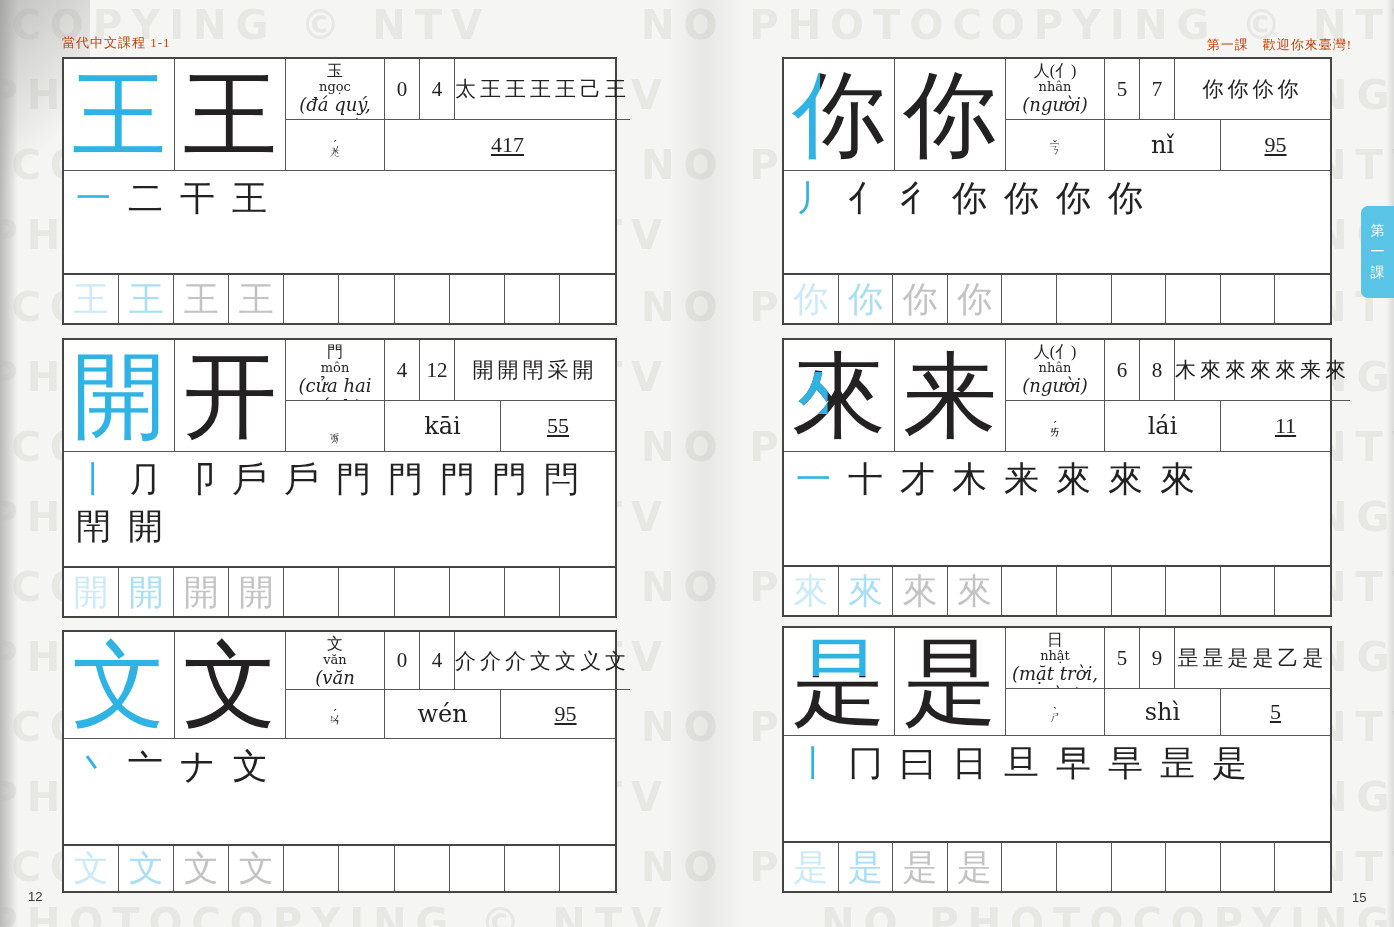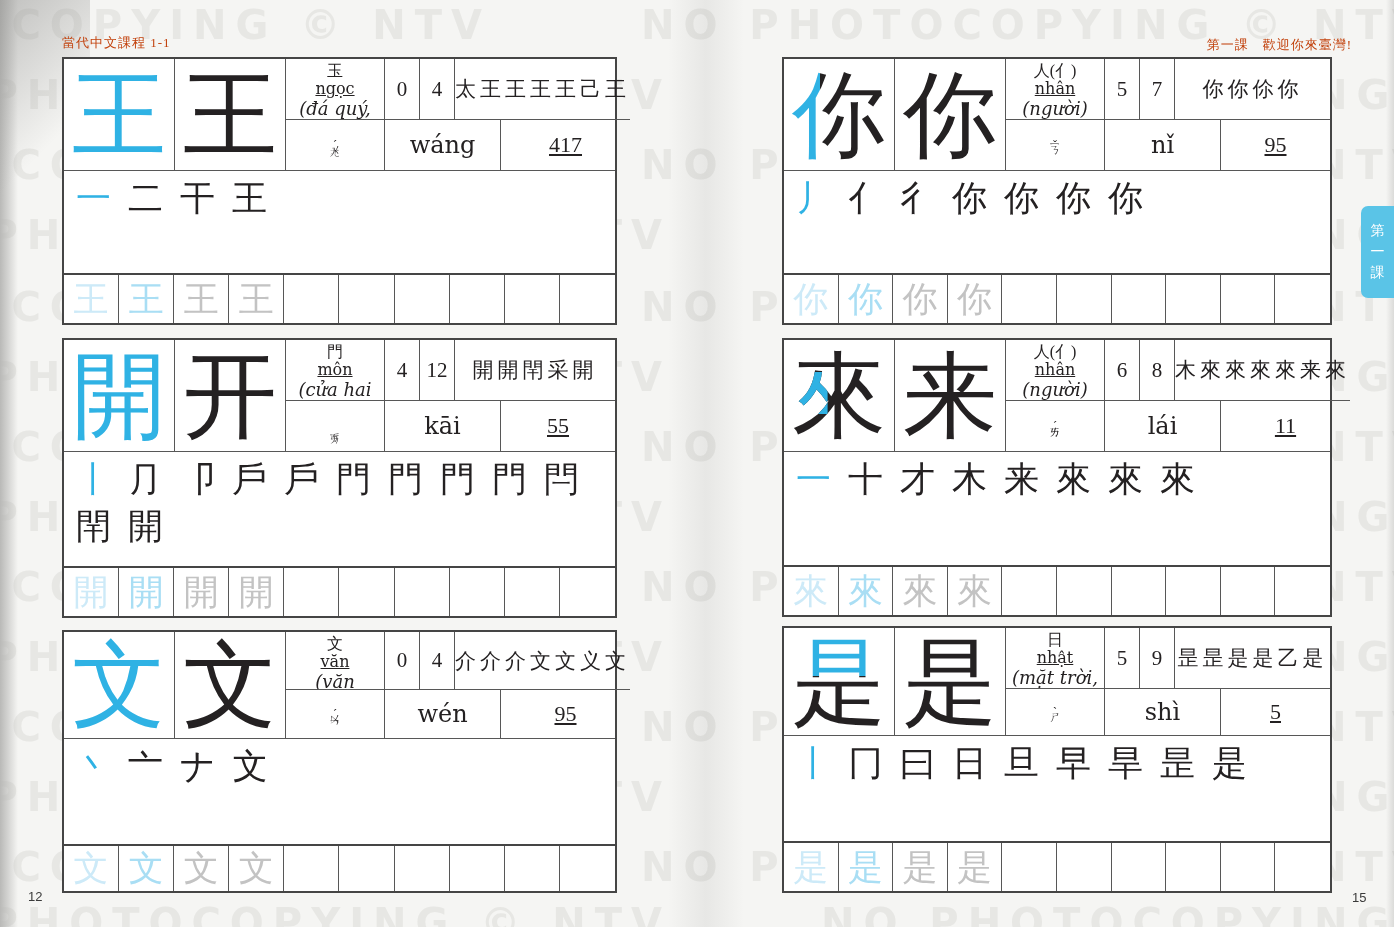--- a/index.html
+++ b/index.html
@@ -62,21 +62,21 @@
   .hl-left,.hl-mid,.hl-top{color:transparent;-webkit-background-clip:text;background-clip:text;background-repeat:no-repeat;}
   .hl-left{background-image:linear-gradient(90deg,var(--blue) 0 33%,var(--ink) 33% 100%);}
   .hl-top{background-image:linear-gradient(180deg,var(--blue) 0 45%,var(--ink) 45% 100%);}
   .hl-mid{background-image:linear-gradient(var(--blue),var(--blue)),linear-gradient(var(--ink),var(--ink));
     background-size:36% 38%,100% 100%;background-position:6% 46%,0 0;}
   .info{flex:1;display:flex;flex-direction:column;}
   .info-top{display:flex;height:61px;border-bottom:1.5px solid var(--line);flex:none;}
   .radical{width:99px;flex:none;border-right:1.5px solid var(--line);
     text-align:center;padding-top:3px;overflow:hidden;}
   .rad-char{font-size:16px;line-height:1.15;font-family:serif;}
-  .rad-name{font-size:16px;line-height:1.15;font-family:"DejaVu Serif",serif;text-decoration:underline;}
+  .rad-name{font-size:13px;line-height:1.15;font-family:"DejaVu Serif",serif;}
   .rad-gloss{font-size:18px;line-height:1.15;font-style:italic;font-family:"DejaVu Serif",serif;}
   .num{width:35px;flex:none;border-right:1.5px solid var(--line);
     display:flex;align-items:center;justify-content:center;font-size:21px;}
   .ancient{flex:1;display:flex;align-items:center;justify-content:center;
     font-size:21px;letter-spacing:4px;font-family:serif;white-space:nowrap;overflow:hidden;}
   .info-bottom{display:flex;flex:1;}
   .zhuyin{width:99px;flex:none;border-right:1.5px solid var(--line);
     display:flex;align-items:center;justify-content:center;
     writing-mode:vertical-rl;text-orientation:upright;font-size:12px;line-height:1;font-family:serif;}
   .pinyin{width:116px;flex:none;border-right:1.5px solid var(--line);
@@ -144,21 +144,20 @@
           <div class="rad-char">玉</div>
           <div class="rad-name">ngọc</div>
           <div class="rad-gloss">(đá quý, ngọc)</div>
         </div>
         <div class="num">0</div>
         <div class="num">4</div>
         <div class="ancient">太王王王王己王</div>
       </div>
       <div class="info-bottom">
         <div class="zhuyin">ㄨㄤˊ</div>
-        <div class="pinyin">wáng</div>
         <div class="freq">417</div>
       </div>
     </div>
   </div>
   <div class="strokes">
       <span class="step blue">一</span>
       <span class="step">二</span>
       <span class="step">干</span>
       <span class="step">王</span>
     </div>

